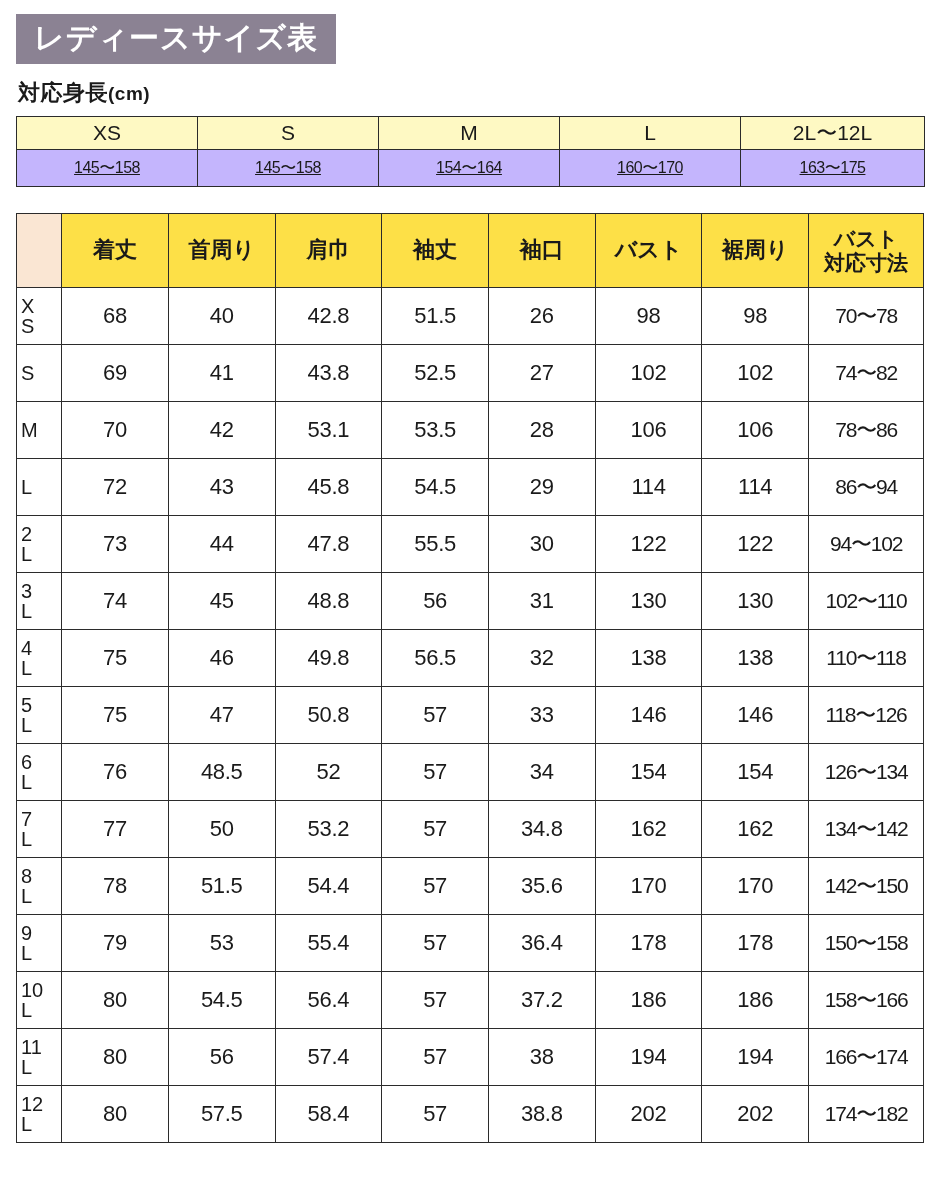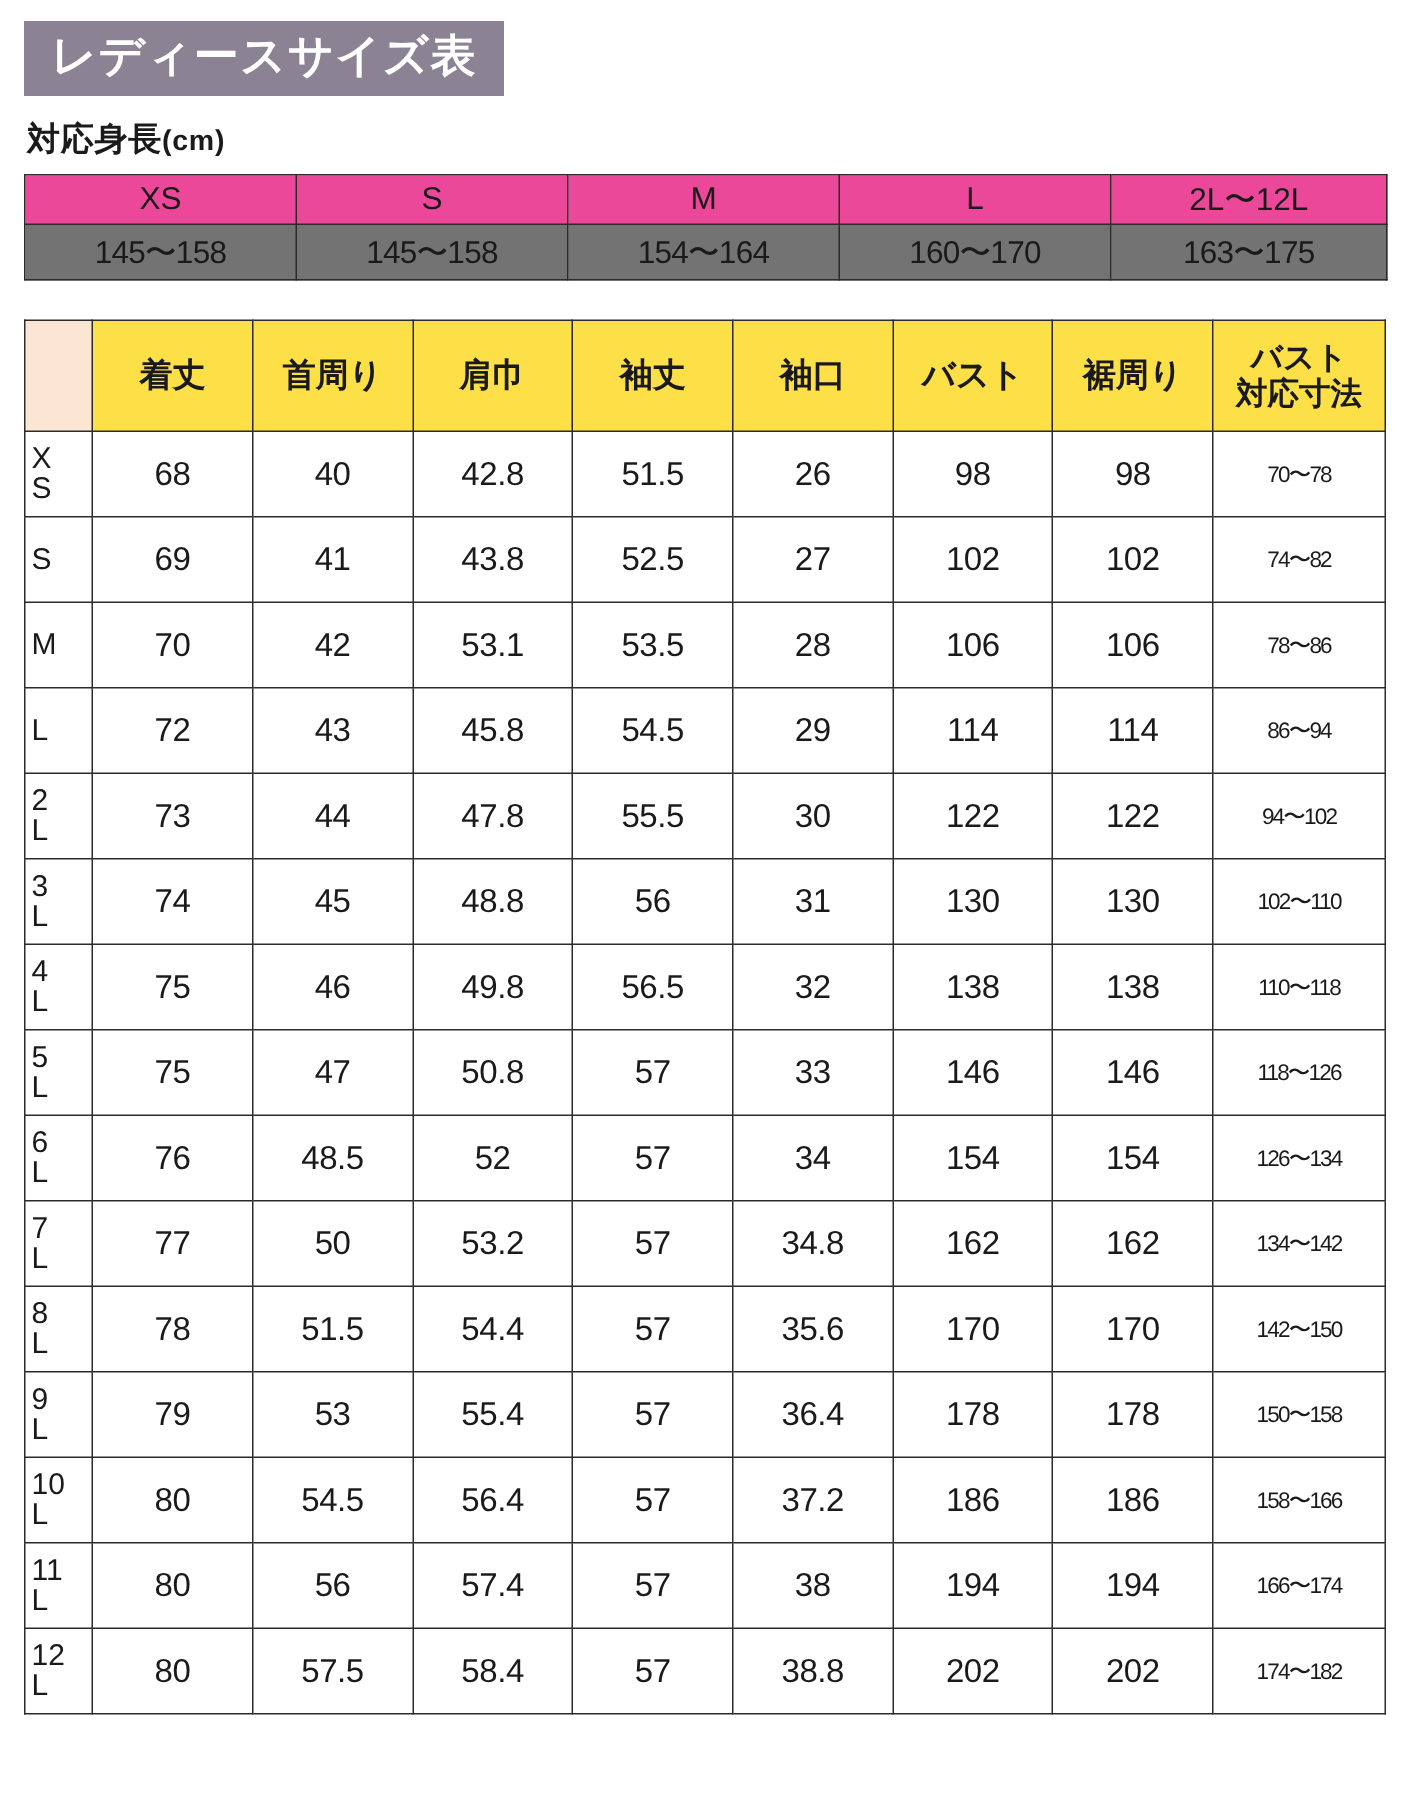--- a/index.html
+++ b/index.html
@@ -55,29 +55,30 @@
     font-weight: normal;
     font-size: 21px;
     padding: 0;
   }
 
   
   .height-table {
     width: 908px;
   }
   .height-table th {
-    background: #ec4899;
+    background: #fef9c3;
     height: 33px;
     font-size: 21px;
   }
   .height-table td {
     height: 37px;
-    background: #737373;
-    font-size: 21px;
+    background: #c4b5fd;
+    font-size: 16px;
     letter-spacing: -0.5px;
+    text-decoration: underline;
   }
 
   
   .gap { height: 26px; }
 
   
   .meas-table {
     width: 908px;
   }
   .meas-table col.c-size   { width: 44px; }
@@ -112,21 +113,21 @@
     letter-spacing: 0;
     padding: 0 1px;
   }
   .meas-table tbody td.size-cell .sc {
     display: block;
     text-align: left;
     padding-left: 3px;
   }
   .meas-table tbody td.bustfit {
     letter-spacing: -1.2px;
-    font-size: 15px;
+    font-size: 21px;
     text-align: center;
   }
 </style>
 </head>
 <body>
 
 <div class="page">
 
   <div class="title-banner">レディースサイズ表</div>
 

